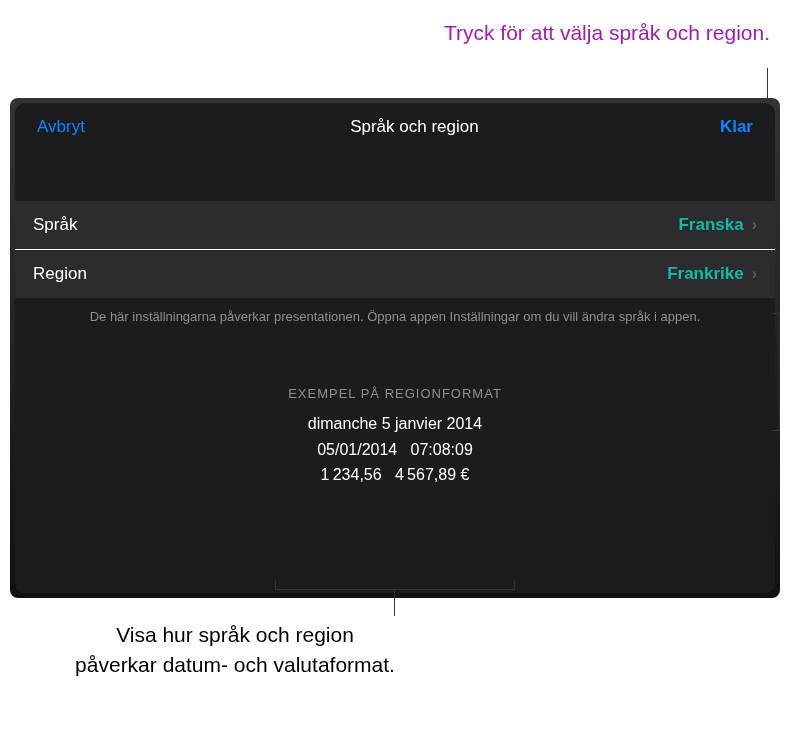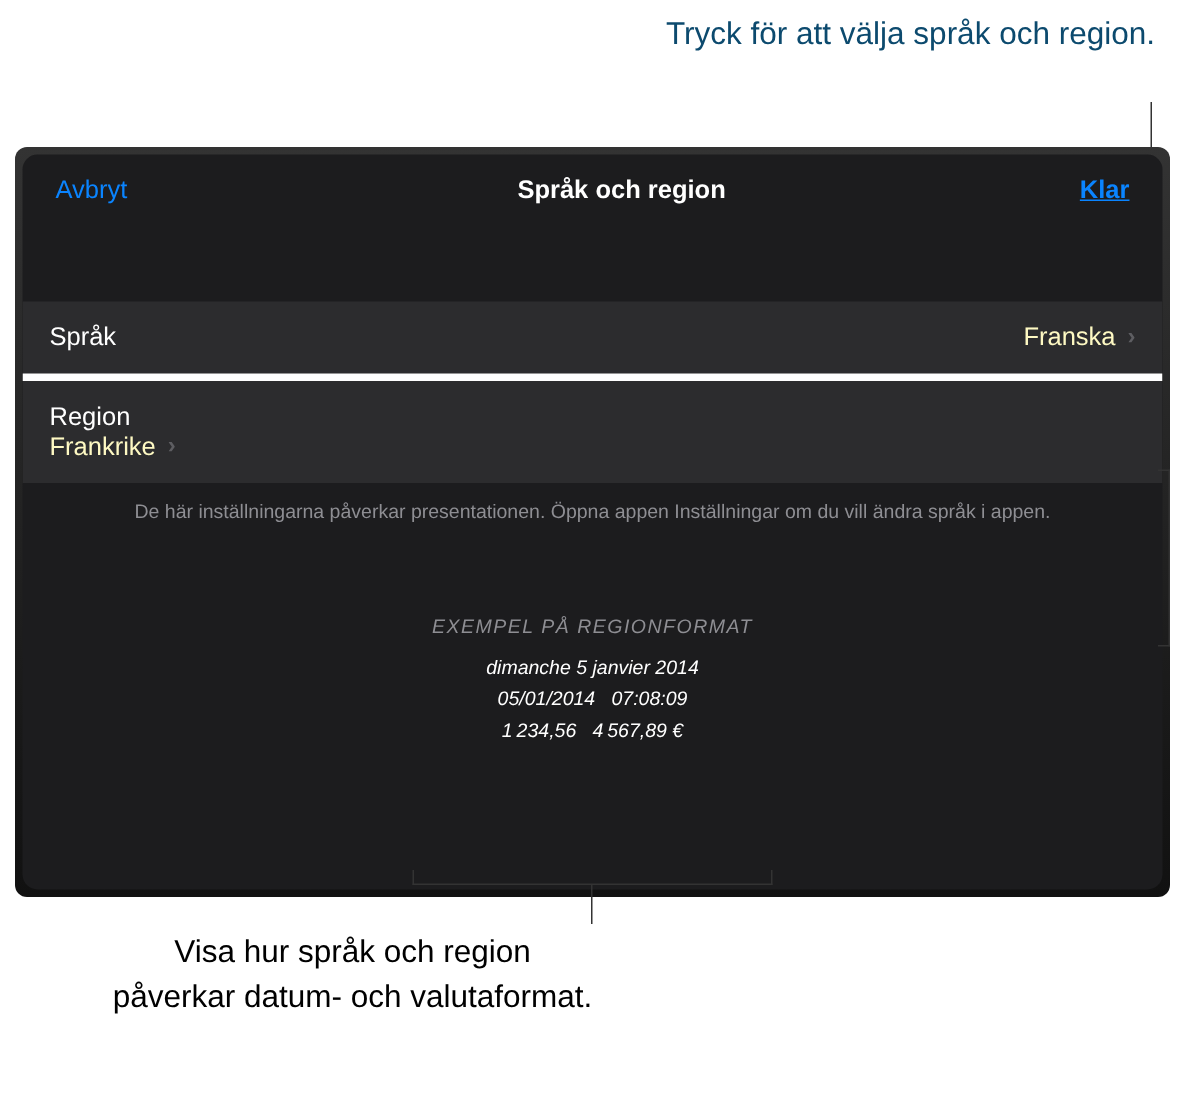--- a/index.html
+++ b/index.html
@@ -9,25 +9,25 @@
     }
     body {
       font-family: -apple-system, BlinkMacSystemFont, "Helvetica Neue", Arial, sans-serif;
       background: #ffffff;
       width: 790px;
       height: 734px;
       position: relative;
     }
     .callout-top {
       position: absolute;
-      top: 8px;
+      top: 18px;
       right: 20px;
       text-align: center;
       font-size: 21px;
-      color: #0c4a6e;
+      color: #a21caf;
       line-height: 1.4;
     }
     .callout-top-line {
       position: absolute;
       top: 68px;
       right: 22px;
       width: 1px;
       height: 30px;
       background: #333;
     }
@@ -59,86 +59,84 @@
       text-align: right;
     }
     .btn-cancel {
       color: #0a84ff;
       cursor: pointer;
       font-size: 17px;
     }
     .modal-title {
       color: #fff;
       font-size: 17px;
-      font-weight: 700;
+      font-weight: 400;
       margin-left: 24px;
     }
     .btn-done {
       color: #0a84ff;
       font-weight: 600;
       cursor: pointer;
       font-size: 17px;
-      text-decoration: underline;
     }
     .settings-list {
       margin-top: 50px;
     }
     .settings-row {
       background: #2c2c2e;
       display: flex;
       align-items: flex-start;
       justify-content: space-between;
       padding: 14px 18px;
       position: relative;
       cursor: pointer;
     }
     .settings-row + .settings-row {
-      border-top: 5px solid #ffffff;
-      flex-direction: column;
+      border-top: 1px solid #ffffff;
     }
     .row-label {
       color: #fff;
       font-size: 17px;
     }
     .row-value-wrap {
       display: flex;
       align-items: center;
       gap: 8px;
     }
     .row-value {
-      color: #fef9c3;
-      font-size: 17px;
+      color: #14b8a6;
+      font-size: 17px;
+      font-weight: bold;
     }
     .chevron {
       color: #5e5e62;
       font-size: 16px;
       font-weight: bold;
     }
     .footer-note {
       color: #8e8e93;
       font-size: 13px;
       padding: 10px 18px;
       line-height: 1.4;
       text-align: center;
     }
     .example-section {
       text-align: center;
       margin-top: 50px;
       color: #fff;
-      font-style: italic;
     }
     .example-header {
       color: #8e8e93;
       font-size: 13px;
       letter-spacing: 1px;
       text-transform: uppercase;
       margin-bottom: 10px;
     }
     .example-lines {
-      font-size: 13px;
+      font-size: 16px;
       line-height: 1.6;
     }
     .example-line {
       display: block;
     }
     .bracket-right {
       position: absolute;
       right: 10px;
       top: 313px;
       width: 8px;

